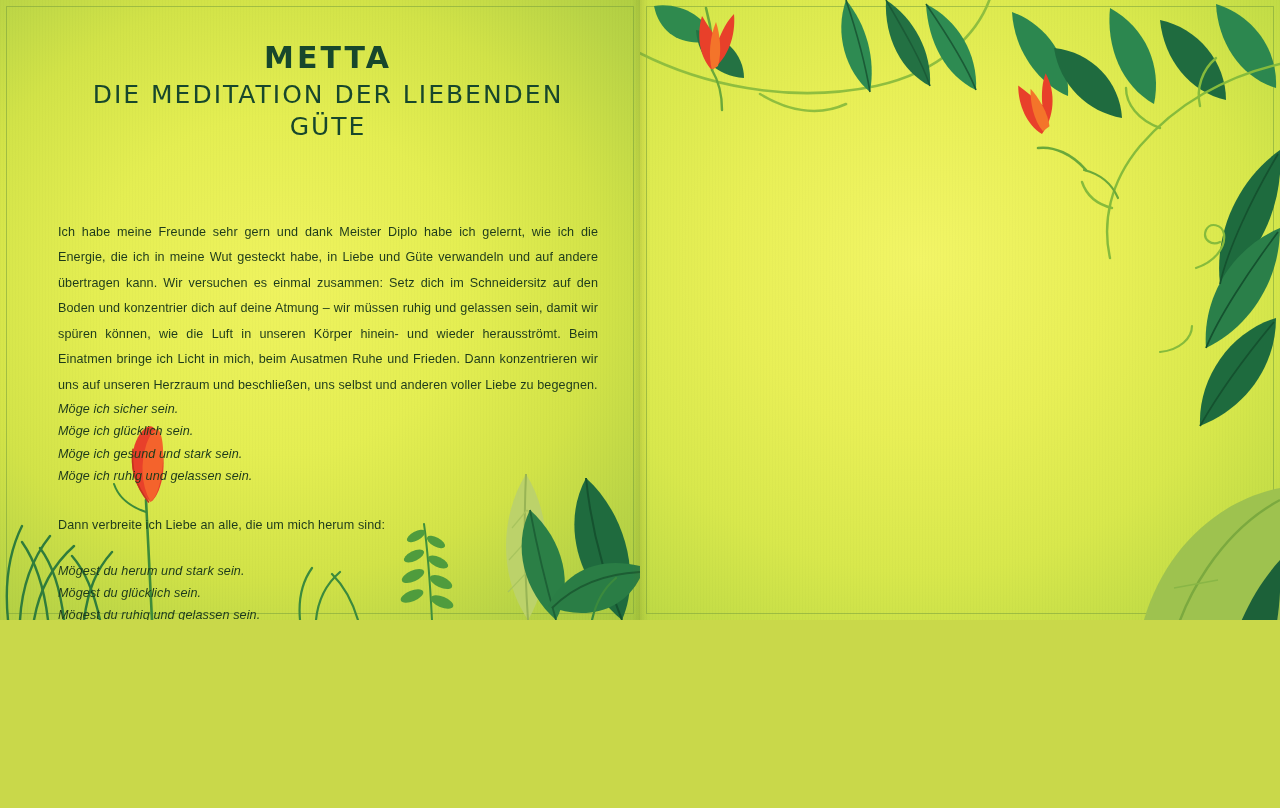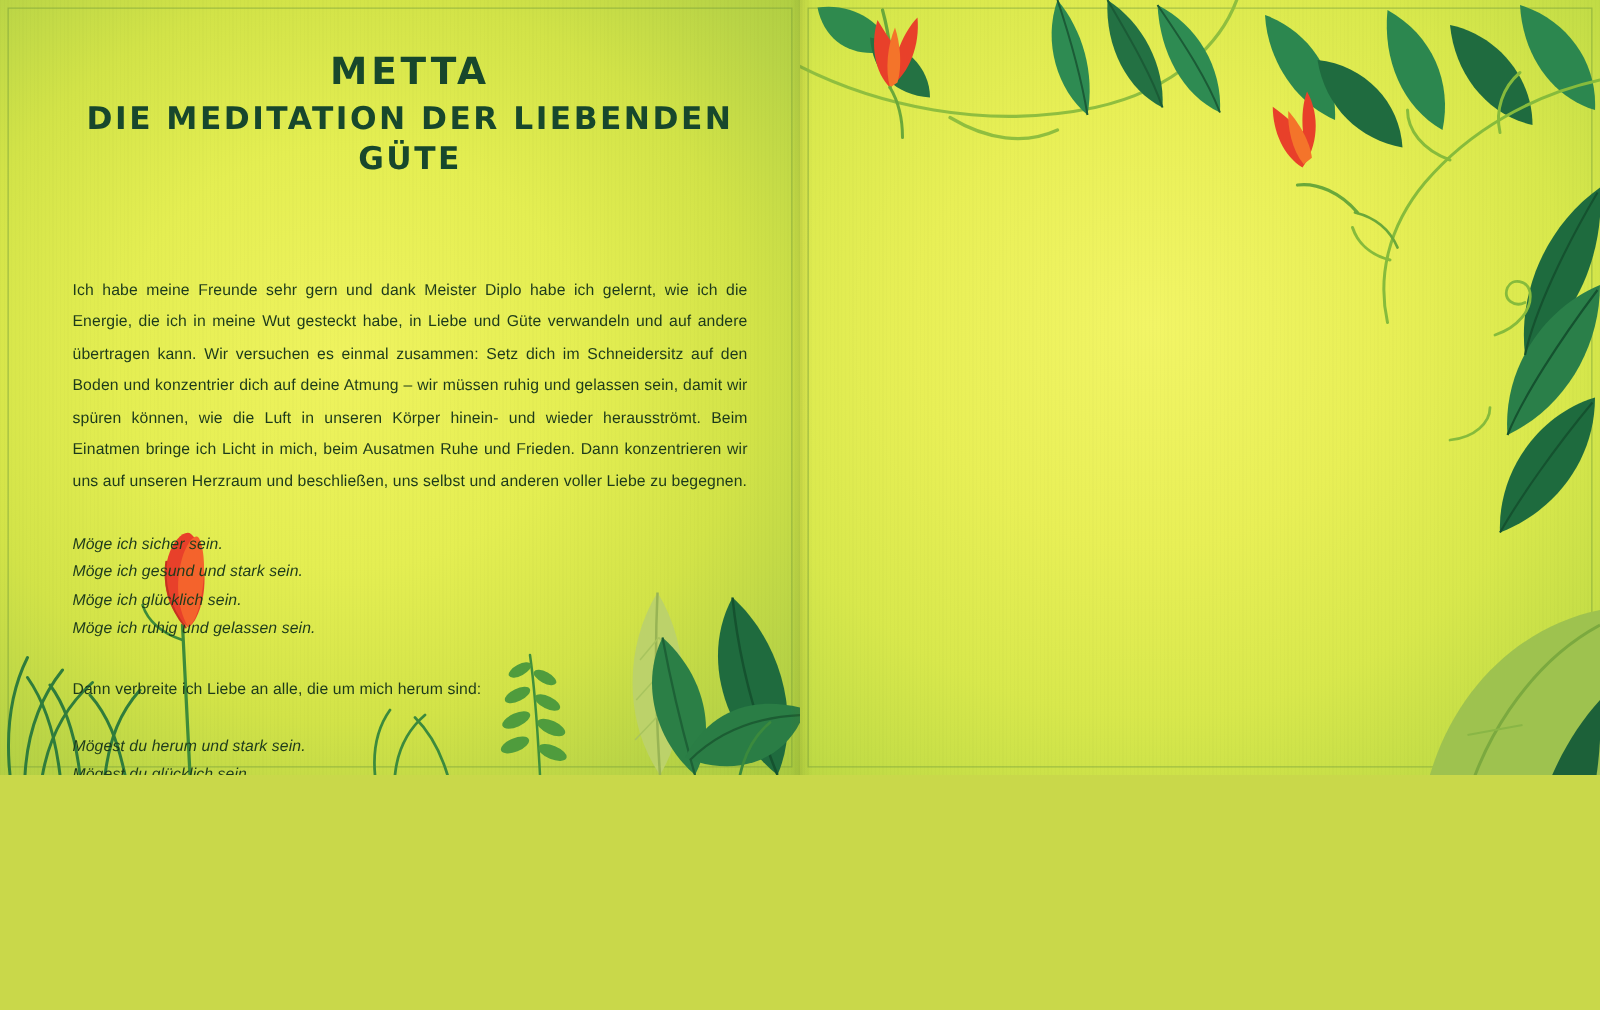--- a/index.html
+++ b/index.html
@@ -77,32 +77,31 @@
   }
   .title-line-1 {
     font-family:"DejaVu Sans", sans-serif;
     font-weight:bold;
     font-size:30px;
     letter-spacing:3px;
     line-height:1.18;
   }
   .title-line-2 {
     font-family:"DejaVu Sans", sans-serif;
-    font-weight:bold;
+    font-weight:normal;
     font-size:25px;
     letter-spacing:2px;
     line-height:1.25;
     margin-top:4px;
   }
   p.body {
     font-size:12.6px;
     line-height:2.02;
     text-align:justify;
     color:#1d3a1b;
-    margin-bottom:26px;
     letter-spacing:.1px;
   }
   p.lead-in {
     font-size:12.6px;
     line-height:1.9;
     color:#1d3a1b;
     margin-bottom:22px;
     letter-spacing:.1px;
   }
   ul.verses {
@@ -136,22 +135,22 @@
       <div id="title-block">
         <div class="title-line-1">METTA</div>
         <div class="title-line-2">DIE MEDITATION DER LIEBENDEN GÜTE</div>
       </div>
 
       <p class="body">Ich habe meine Freunde sehr gern und dank Meister Diplo habe ich gelernt, wie ich die Energie, die ich in meine Wut gesteckt habe, in Liebe und Güte verwandeln und auf andere übertragen kann. Wir versuchen es einmal zusammen: Setz dich im Schneidersitz auf den Boden und konzentrier dich auf deine Atmung – wir müssen ruhig und gelassen sein, damit wir spüren können, wie die Luft in unseren Körper hinein- und wieder herausströmt. Beim Einatmen bringe ich Licht in mich, beim Ausatmen Ruhe und Frieden. Dann konzentrieren wir uns auf unseren Herzraum und beschließen, uns selbst und anderen voller Liebe zu begegnen.</p>
 
 
       <ul class="verses">
         <li>Möge ich sicher sein.</li>
+        <li>Möge ich glücklich sein.</li>
         <li>Möge ich gesund und stark sein.</li>
-        <li>Möge ich glücklich sein.</li>
         <li>Möge ich ruhig und gelassen sein.</li>
       </ul>
 
       <p class="lead-in">Dann verbreite ich Liebe an alle, die um mich herum sind:</p>
 
       <ul class="verses">
         <li>Mögest du herum und stark sein.</li>
         <li>Mögest du glücklich sein.</li>
         <li>Mögest du ruhig und gelassen sein.</li>
       </ul>

